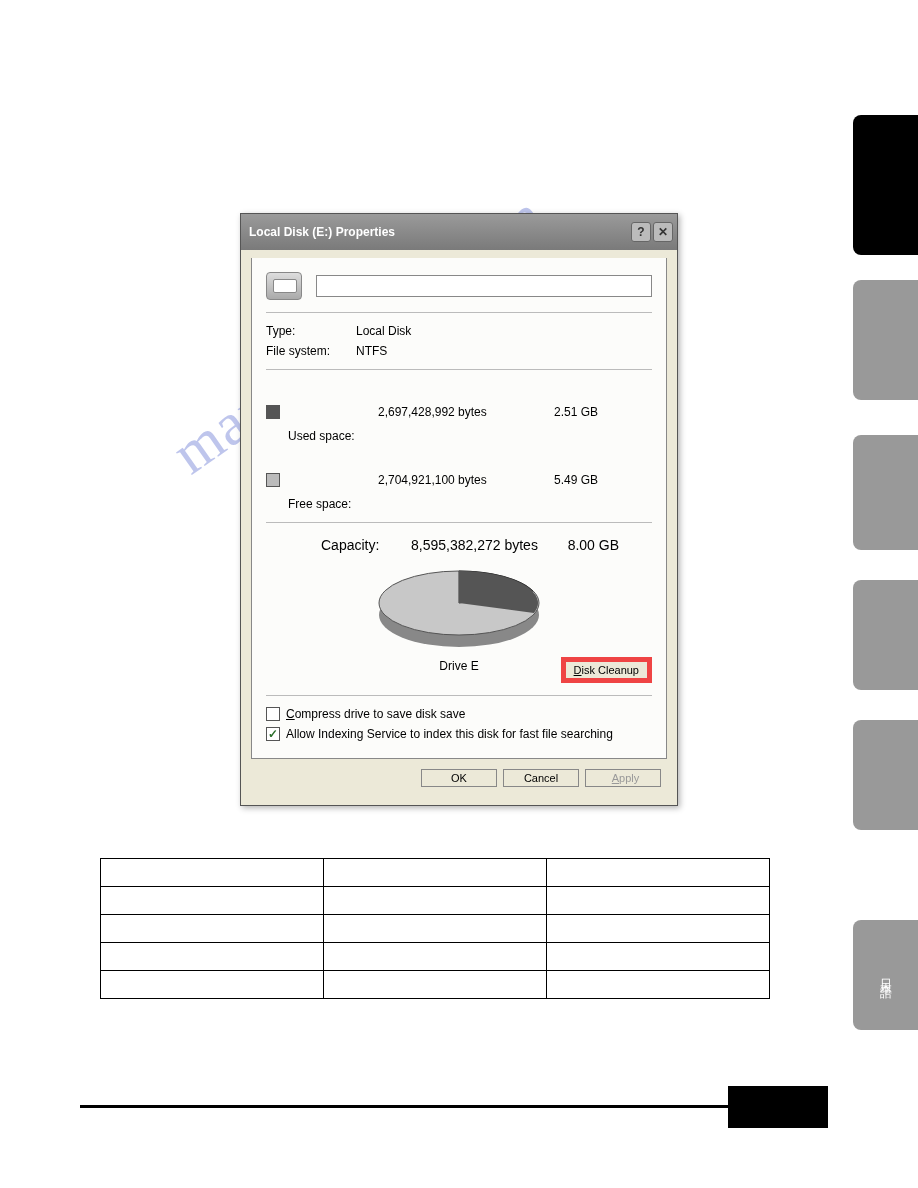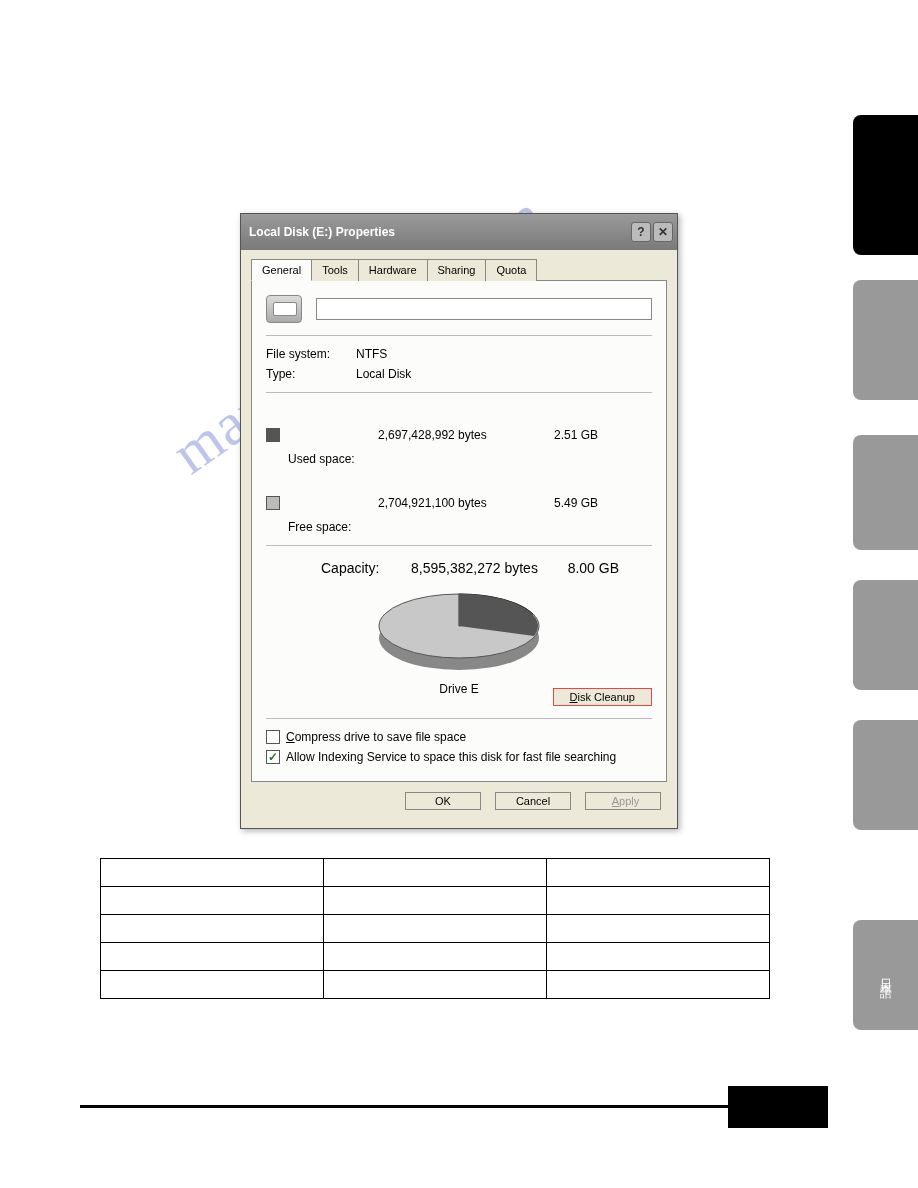--- a/index.html
+++ b/index.html
@@ -110,29 +110,29 @@
     .space-gb { width: 60px; text-align:right; }
     .capacity-row { display:flex; padding: 6px 0 4px 22px; font-size:14px;justify-content:center;}
     .capacity-row .cap-label{width:90px;}
     .capacity-row .cap-bytes{width:148px;}
     .capacity-row .cap-gb{width:60px; text-align:right;}
     .pie-area { position:relative; height: 130px; }
     .pie-wrap { position:absolute; left:50%; transform:translateX(-50%); top:0; }
     .drive-label { text-align:center; font-size:12px;}
     .cleanup-btn {
       position:absolute; right:0; bottom:4px;
-      padding: 2px 16px;
+      padding: 2px 8px;
       background: #ece9d8;
-      border: 1px solid #ef4444;
+      border: 5px solid #ef4444;
       font-size:11px;
     }
     .chk-row { display:flex; align-items:center; padding:3px 0; font-size:12px;}
     .chk { width:14px; height:14px; border:1px solid #555; background:#fff; margin-right:6px; display:flex; align-items:center; justify-content:center; font-size:12px; line-height:1;}
     .chk.checked::after{content:"✓"; color:#2a6e2a; font-weight:bold;}
-    .action-row { display:flex; justify-content:flex-end; gap:14px; padding: 10px 6px 8px 6px; }
+    .action-row { display:flex; justify-content:flex-end; gap:6px; padding: 10px 6px 8px 6px; }
     .btn {
       min-width: 76px;
       padding: 2px 10px;
       background: #ece9d8;
       border: 1px solid #888;
       font-size:11px;
       text-align:center;
     }
     .btn.disabled { color:#999;padding-left:15px; }
     .underline-first::first-letter { text-decoration: underline; }
@@ -191,40 +191,33 @@
 
 <div class="watermark">manualshive.com</div>
 
 <div class="dialog">
   <div class="titlebar">
     <span class="titlebar-text">Local Disk (E:) Properties</span>
     <div class="titlebar-btn">?</div>
     <div class="titlebar-btn">✕</div>
   </div>
   <div class="dialog-body">
-    <div class="tabs">
-      <div class="tab active">General</div>
-      <div class="tab">Tools</div>
-      <div class="tab">Hardware</div>
-      <div class="tab">Sharing</div>
-      <div class="tab">Quota</div>
-    </div>
     <div class="tab-panel">
       <div class="name-row">
         <div class="disk-icon"></div>
         <input class="name-input" type="text" value="" style="">
       </div>
       <div class="hr"></div>
       <div class="info-row">
+        <span class="info-label">Type:</span>
+        <span class="info-val">Local Disk</span>
+      </div>
+      <div class="info-row">
         <span class="info-label">File system:</span>
         <span class="info-val">NTFS</span>
-      </div>
-      <div class="info-row">
-        <span class="info-label">Type:</span>
-        <span class="info-val">Local Disk</span>
       </div>
       <div class="hr"></div>
       <div class="space-row">
         <span class="swatch used"></span>
         <span class="space-label">Used space:</span>
         <span class="space-bytes">2,697,428,992 bytes</span>
         <span class="space-gb">2.51 GB</span>
       </div>
       <div class="space-row">
         <span class="swatch free"></span>
@@ -251,25 +244,25 @@
 
             <path d="M90 46 L90 14 A80 32 0 0 1 165 56 L90 46 Z" fill="#555"></path>
           </svg>
           <div class="drive-label">Drive E</div>
         </div>
         <button class="cleanup-btn underline-first">Disk Cleanup</button>
       </div>
       <div class="hr"></div>
       <div class="chk-row">
         <span class="chk"></span>
-        <span class="underline-first">Compress drive to save file space</span>
+        <span class="underline-first">Compress drive to save disk save</span>
       </div>
       <div class="chk-row">
         <span class="chk checked"></span>
-        <span>Allow Indexing Service to space this disk for fast file searching</span>
+        <span>Allow Indexing Service to index this disk for fast file searching</span>
       </div>
     </div>
     <div class="action-row">
       <button class="btn">OK</button>
       <button class="btn">Cancel</button>
       <button class="btn disabled underline-first">Apply</button>
     </div>
   </div>
 </div>
 

